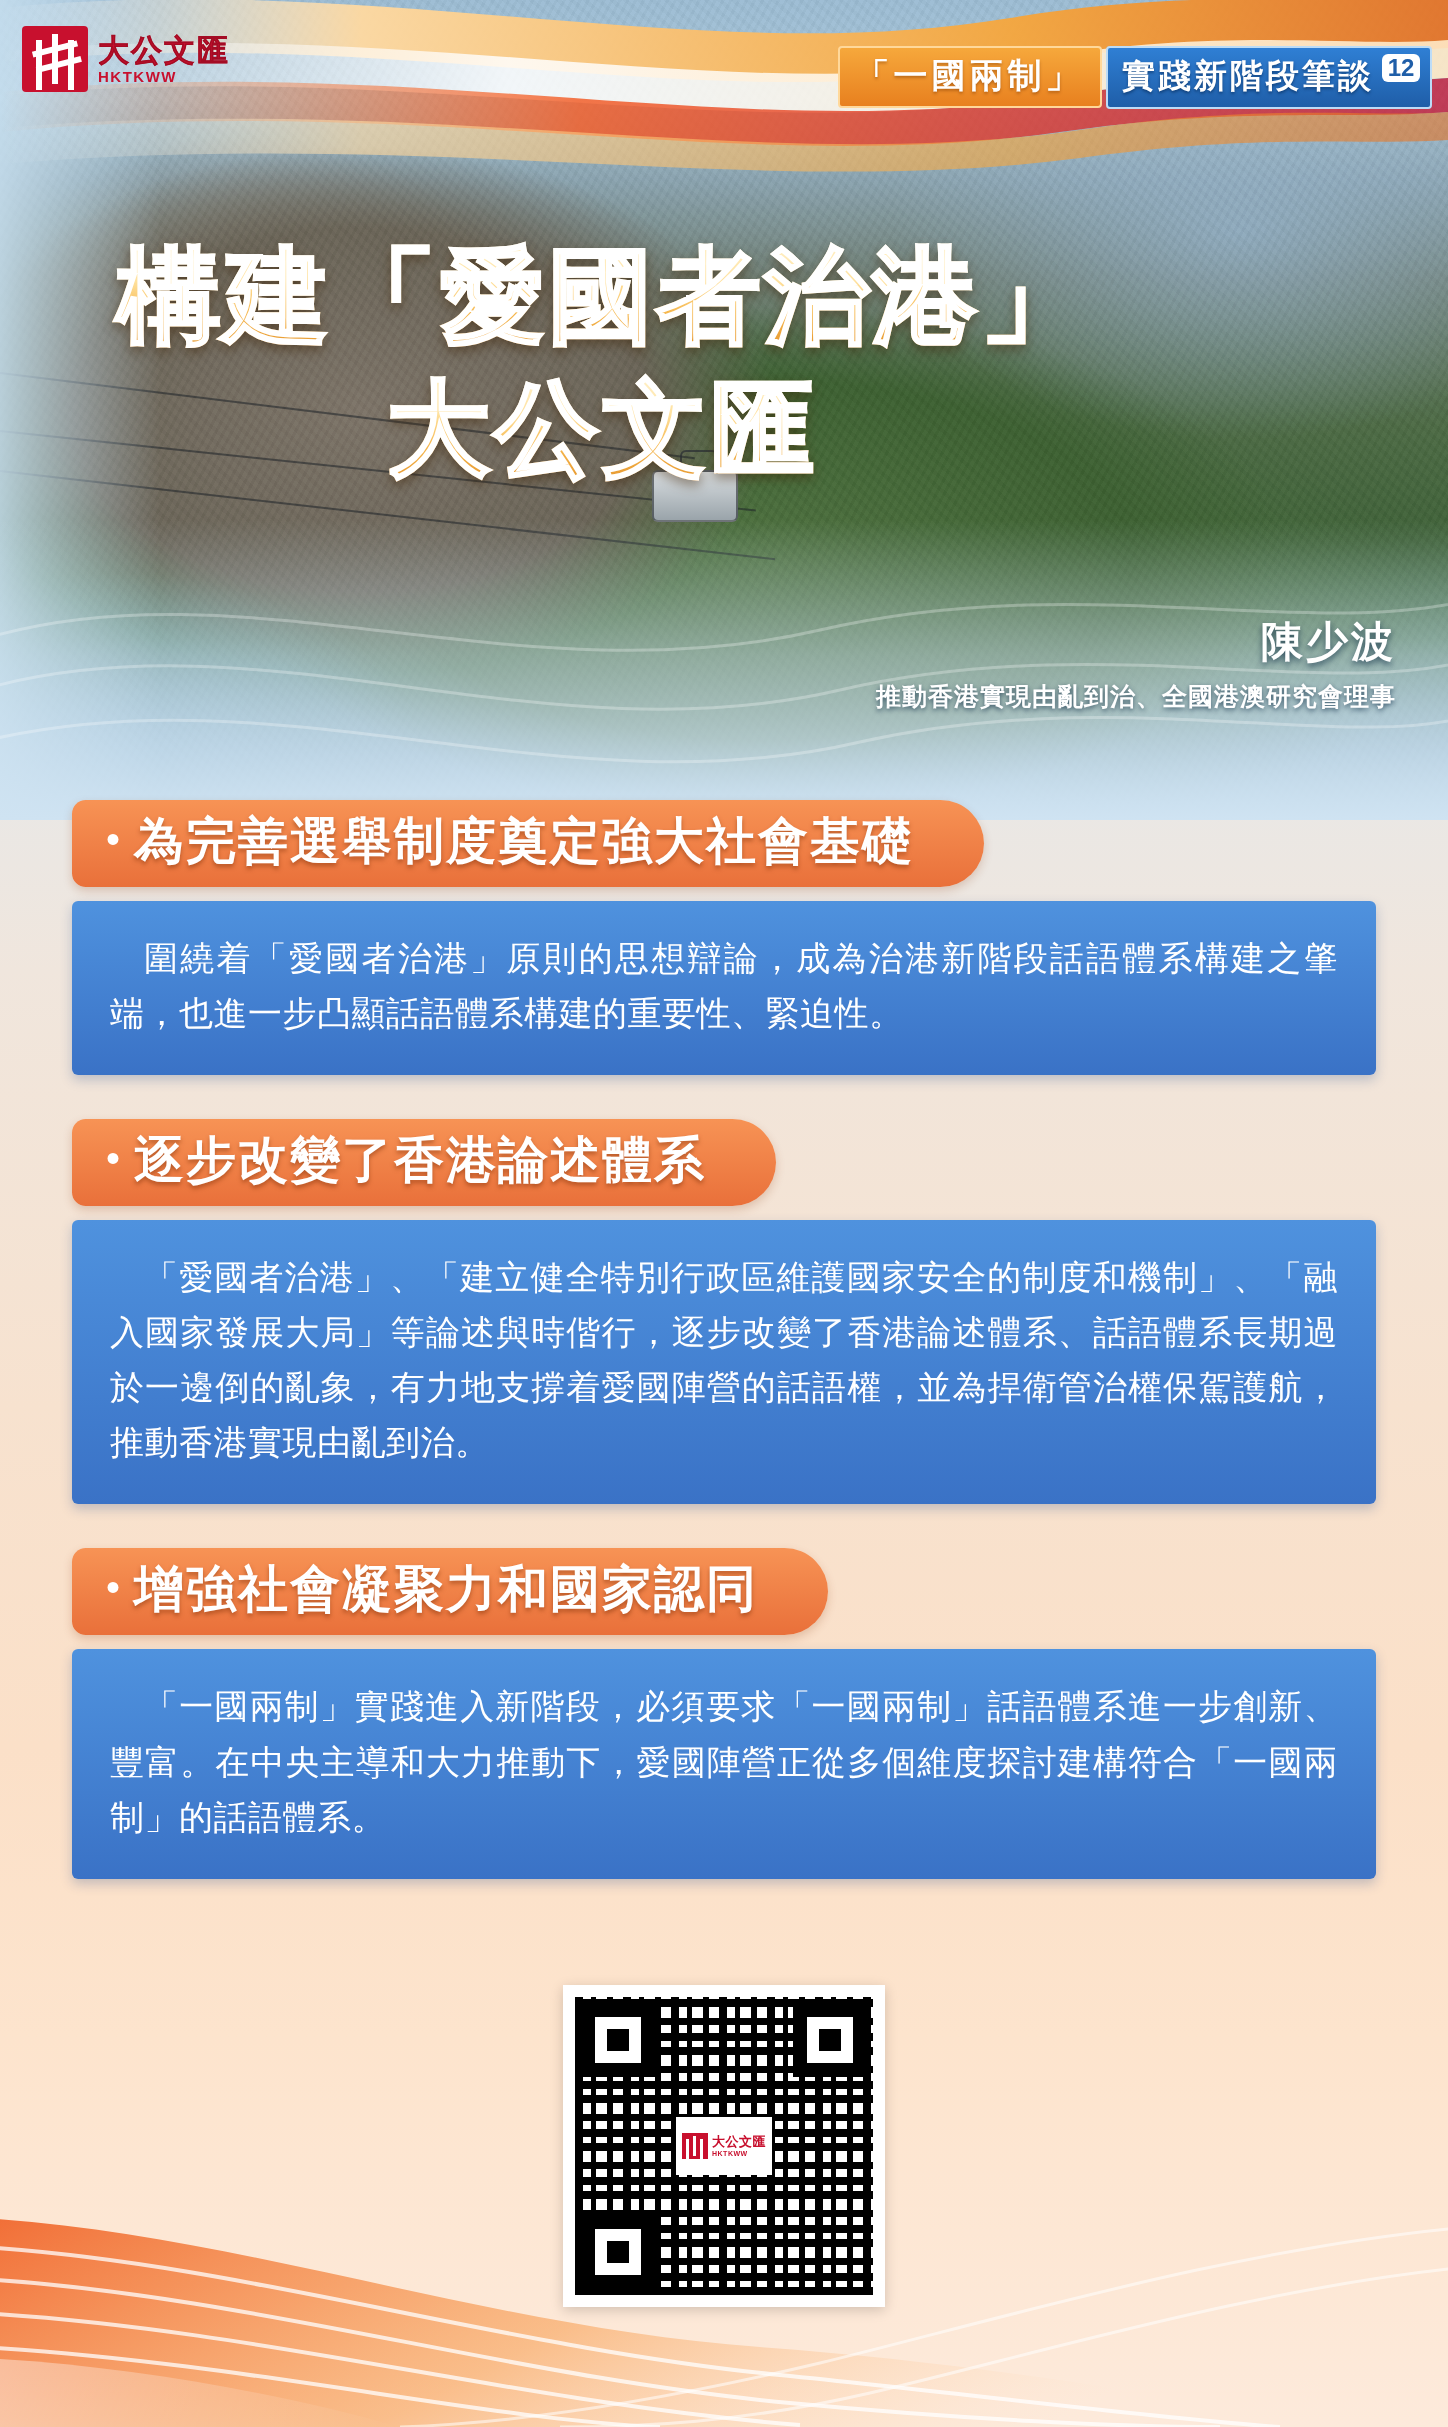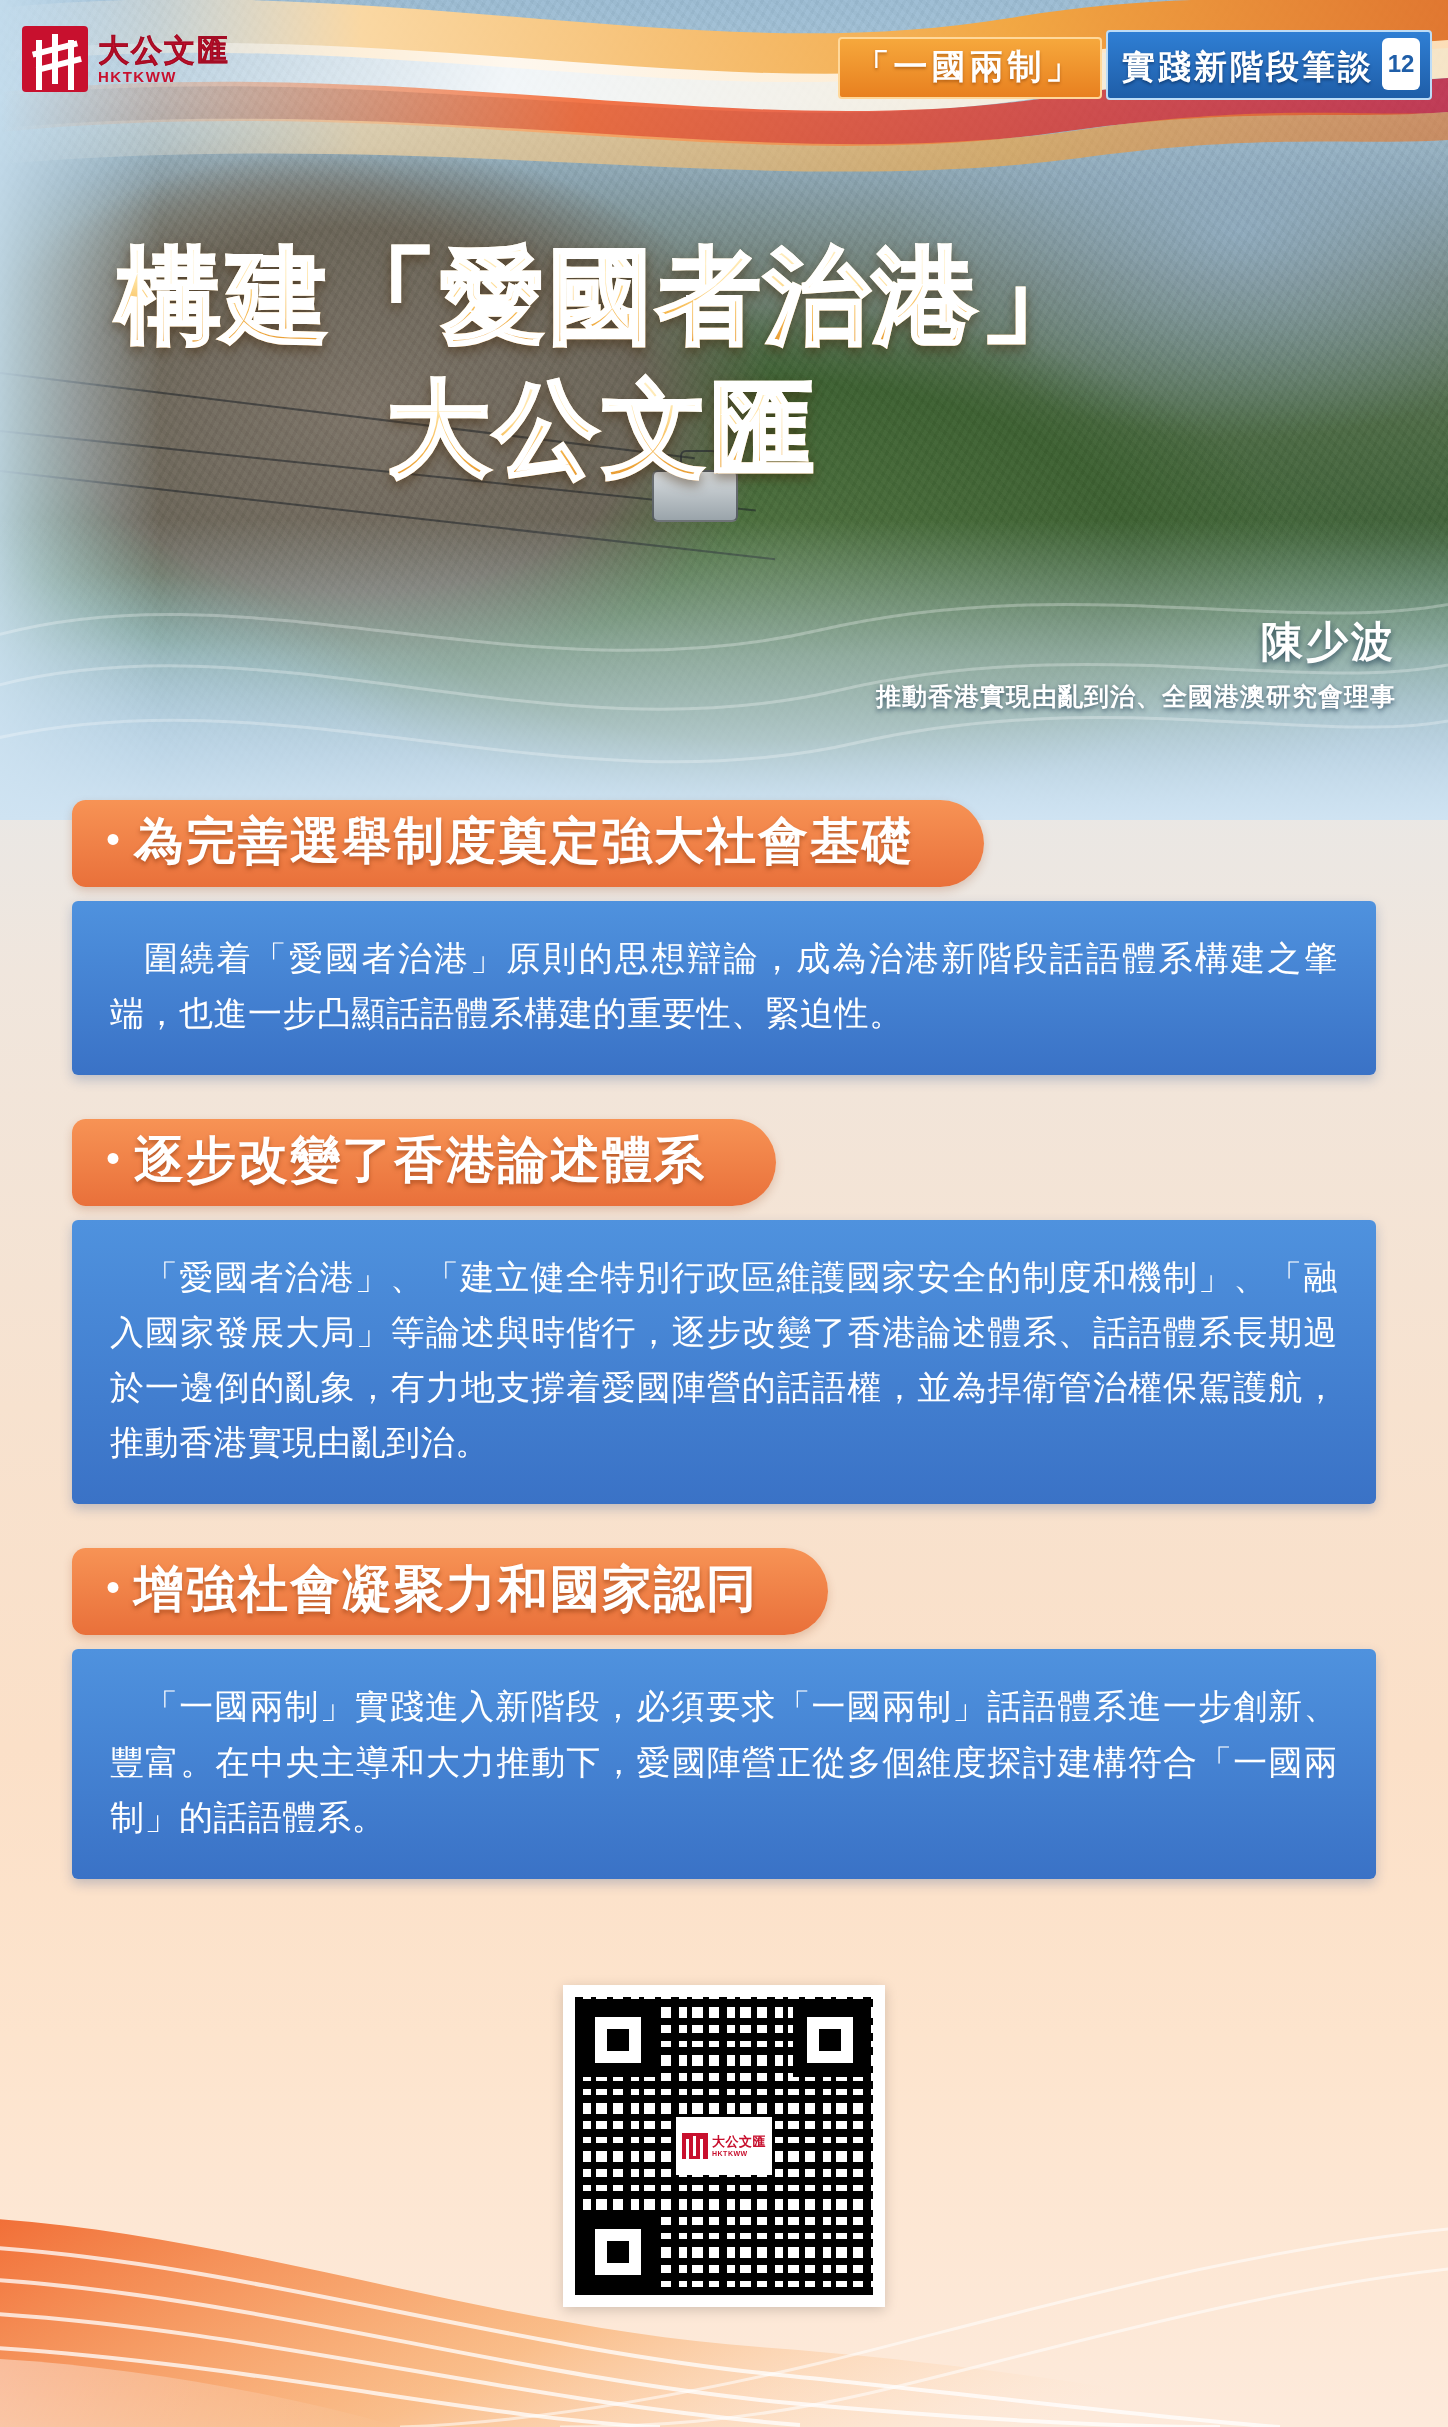--- a/index.html
+++ b/index.html
@@ -144,34 +144,34 @@
     background: linear-gradient(180deg,#f6a83c,#e8801f);
     color: #fff;
     font-size: 34px; font-weight: 700;
     letter-spacing: 4px;
     padding: 5px 16px 7px;
     border-radius: 4px;
     border: 2px solid #ffd89a;
     text-shadow: 0 2px 3px rgba(120,50,0,.45);
   }
   .series-bottom {
-    margin-top: 6px;
-    display: inline-flex; align-items: flex-end; gap: 8px;
+    margin-top: 22px;
+    display: inline-flex; align-items: flex-start; gap: 8px;
     background: linear-gradient(180deg,#2f7fd4,#1f5ea8);
     border: 2px solid #bcdcf7;
     border-radius: 4px;
     padding: 6px 10px 8px 14px;
   }
   .series-bottom .txt {
     color: #fff; font-size: 33px; font-weight: 700; letter-spacing: 3px;
     text-shadow: 0 2px 3px rgba(0,30,70,.5);
   }
   .series-num {
     display: inline-flex; align-items: center; justify-content: center;
-    width: 38px; height: 52px;
+    width: 38px; height: 28px;
     background: #fff; color: #1f5ea8;
     font-size: 24px; font-weight: 700;
     border-radius: 6px;
   }
 
   
   .title-block {
     position: absolute; left: 0; top: 230px; width: 1205px;
     text-align: center; z-index: 30;
   }

